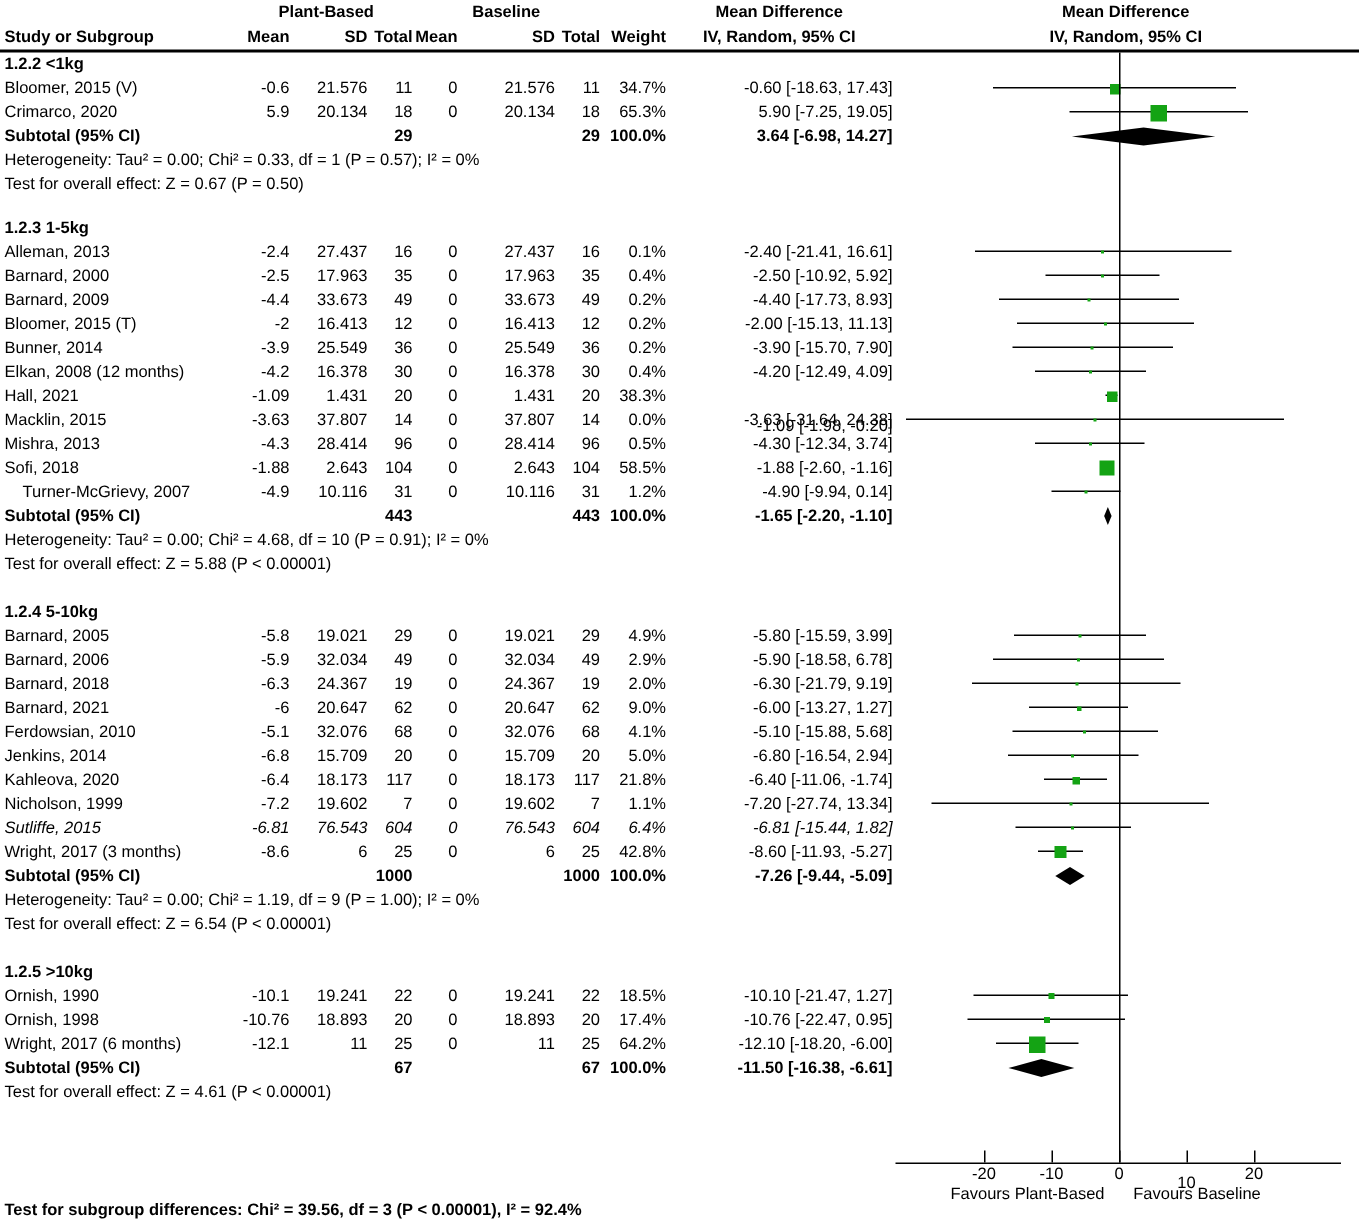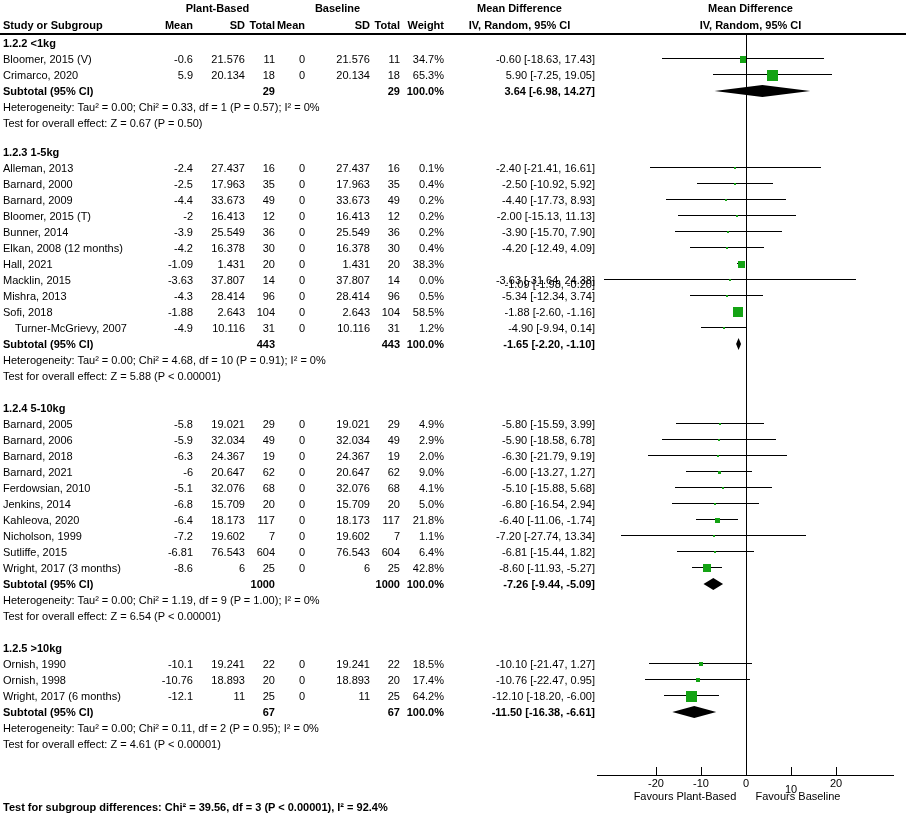--- a/index.html
+++ b/index.html
@@ -236,21 +236,21 @@
       </div>
       <div class="row" style="height: 16px;">
         <div class="c l" style="width: 160px;">Mishra, 2013</div>
         <div class="c r" style="width: 33px;">-4.3</div>
         <div class="c r" style="width: 52px;">28.414</div>
         <div class="c r" style="width: 30px;">96</div>
         <div class="c r" style="width: 30px;">0</div>
         <div class="c r" style="width: 65px;">28.414</div>
         <div class="c r" style="width: 30px;">96</div>
         <div class="c r" style="width: 44px;">0.5%</div>
-        <div class="c r" style="width: 151px;">-5.34 [-12.34, 3.74]</div>
+        <div class="c r" style="width: 151px;">-4.30 [-12.34, 3.74]</div>
         <div class="plot">
           <div class="ci" style="left: 95.47px; width: 72.36px; background: rgb(0, 0, 0);"></div>
           <div class="sq" style="width: 2px; height: 2px; left: 130.65px; top: 7px; background: rgb(20, 163, 20);"></div>
         </div>
       </div>
       <div class="row" style="height: 16px;">
         <div class="c l" style="width: 160px;">Sofi, 2018</div>
         <div class="c r" style="width: 33px;">-1.88</div>
         <div class="c r" style="width: 52px;">2.643</div>
         <div class="c r" style="width: 30px;">104</div>
@@ -418,21 +418,21 @@
         <div class="c r" style="width: 30px;">0</div>
         <div class="c r" style="width: 65px;">19.602</div>
         <div class="c r" style="width: 30px;">7</div>
         <div class="c r" style="width: 44px;">1.1%</div>
         <div class="c r" style="width: 151px;">-7.20 [-27.74, 13.34]</div>
         <div class="plot">
           <div class="ci" style="left: 26.17px; width: 184.86px; background: rgb(0, 0, 0);"></div>
           <div class="sq" style="width: 2px; height: 2px; left: 117.6px; top: 7px; background: rgb(20, 163, 20);"></div>
         </div>
       </div>
-      <div class="row" style="height: 16px;">
+      <div class="row" style="height: 16px; font-style: italic;">
         <div class="c l" style="width: 160px;">Sutliffe, 2015</div>
         <div class="c r" style="width: 33px;">-6.81</div>
         <div class="c r" style="width: 52px;">76.543</div>
         <div class="c r" style="width: 30px;">604</div>
         <div class="c r" style="width: 30px;">0</div>
         <div class="c r" style="width: 65px;">76.543</div>
         <div class="c r" style="width: 30px;">604</div>
         <div class="c r" style="width: 44px;">6.4%</div>
         <div class="c r" style="width: 151px;">-6.81 [-15.44, 1.82]</div>
         <div class="plot">
@@ -534,23 +534,20 @@
         <div class="c r b" style="width: 30px;"></div>
         <div class="c r b" style="width: 65px;"></div>
         <div class="c r b" style="width: 30px;">67</div>
         <div class="c r b" style="width: 44px;">100.0%</div>
         <div class="c r b" style="width: 151px;">-11.50 [-16.38, -6.61]</div>
         <div class="plot">
           <svg width="311" height="16" style="position: absolute; left: 0px; top: 0px;">
             <polygon points="77.29,8 99.25,2 121.255,8 99.25,14" fill="#000000"></polygon>
           </svg>
         </div>
-      </div>
-      <div class="row" style="height: 16px;">
-        <div class="note">Heterogeneity: Tau² = 0.00; Chi² = 0.11, df = 2 (P = 0.95); I² = 0%</div>
       </div>
       <div class="row" style="height: 16px;">
         <div class="note">Test for overall effect: Z = 4.61 (P &lt; 0.00001)</div>
       </div>
       <div class="row" style="height: 16px;"></div>
     </div>
 
   <div id="zero" style="left:746px;top:35px;height:740px"></div>
   <div id="axis-line" style="left:597px;top:775px;width:297px"></div>
   <div id="axis-ticks">

